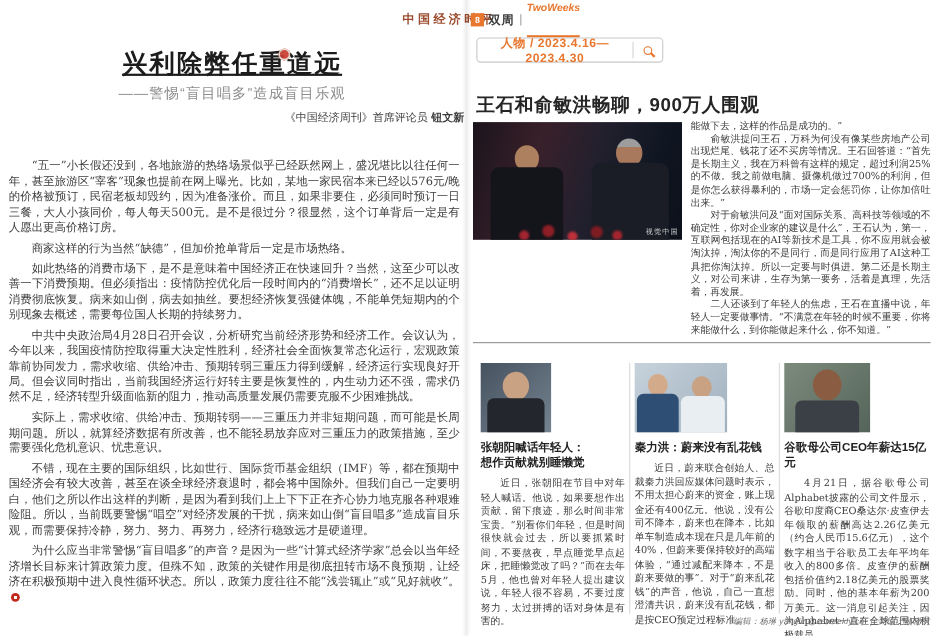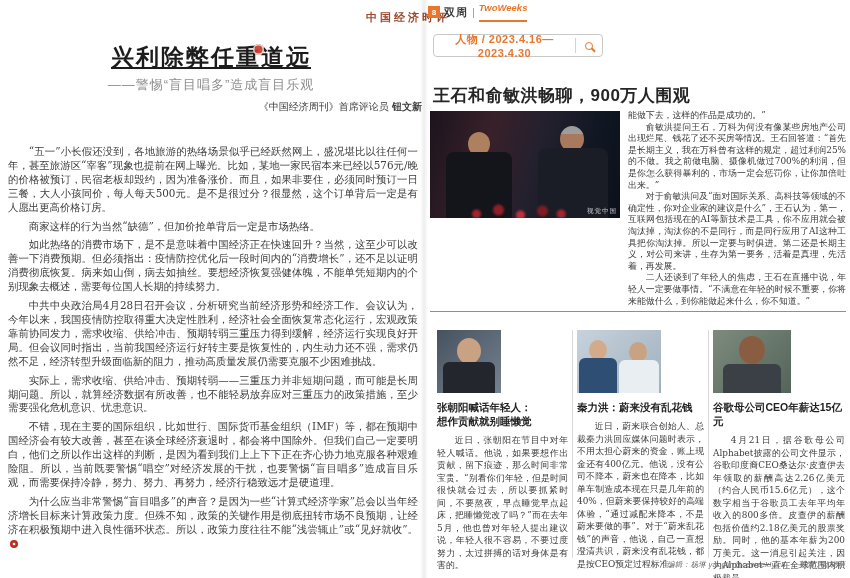--- a/index.html
+++ b/index.html
@@ -34,21 +34,21 @@
 
   
   .right-page { position:absolute; left:428px; top:0; width:422px; height:578px; }
 
   .masthead { position:absolute; top:2px; left:0; display:flex; align-items:center; gap:4px; }
   .mh-badge { width:12px; height:12px; background:#e8762c; color:#fff; font-size:8px;
               font-weight:bold; display:flex; align-items:center; justify-content:center; }
   .mh-cn { font-size:11px; font-weight:bold; color:#3a3a3a; letter-spacing:1px; }
   .mh-bar { font-size:11px; color:#9a9a9a; }
   .mh-en { font-size:9.5px; font-weight:bold; color:#e8762c; font-style:italic;
-           border-bottom:2px solid #e8762c; padding-bottom:7px; }
+           border-bottom:2px solid #e8762c; padding-bottom:19px; }
 
   .filter-box { position:absolute; top:34px; left:5px; width:170px; height:23px;
                 border:1px solid #c9c9c9; border-radius:4px; display:flex; align-items:center;
                 background:#fff; cursor:pointer; }
   .filter-label { flex:1; text-align:center; color:#e8762c; font-size:11px; font-weight:bold;
                   letter-spacing:.5px; }
   .filter-sep { width:1px; height:15px; background:#d4d4d4; }
   .mag-btn { width:26px; height:100%; display:flex; align-items:center; justify-content:center; }
   .mag { width:8px; height:8px; border:1.6px solid #e8762c; border-radius:50%; position:relative; }
   .mag::after { content:""; position:absolute; width:5px; height:1.6px; background:#e8762c;
@@ -130,21 +130,21 @@
     <div class="lp-byline">
       <span>《中国经济周刊》首席评论员</span>
       <b>钮文新</b>
     </div>
     <div class="lp-body">
       <p>“五一”小长假还没到，各地旅游的热络场景似乎已经跃然网上，盛况堪比以往任何一年，甚至旅游区“宰客”现象也提前在网上曝光。比如，某地一家民宿本来已经以576元/晚的价格被预订，民宿老板却毁约，因为准备涨价。而且，如果非要住，必须同时预订一日三餐，大人小孩同价，每人每天500元。是不是很过分？很显然，这个订单背后一定是有人愿出更高价格订房。</p>
       <p>商家这样的行为当然“缺德”，但加价抢单背后一定是市场热络。</p>
       <p>如此热络的消费市场下，是不是意味着中国经济正在快速回升？当然，这至少可以改善一下消费预期。但必须指出：疫情防控优化后一段时间内的“消费增长”，还不足以证明消费彻底恢复。病来如山倒，病去如抽丝。要想经济恢复强健体魄，不能单凭短期内的个别现象去概述，需要每位国人长期的持续努力。</p>
       <p>中共中央政治局4月28日召开会议，分析研究当前经济形势和经济工作。会议认为，今年以来，我国疫情防控取得重大决定性胜利，经济社会全面恢复常态化运行，宏观政策靠前协同发力，需求收缩、供给冲击、预期转弱三重压力得到缓解，经济运行实现良好开局。但会议同时指出，当前我国经济运行好转主要是恢复性的，内生动力还不强，需求仍然不足，经济转型升级面临新的阻力，推动高质量发展仍需要克服不少困难挑战。</p>
       <p>实际上，需求收缩、供给冲击、预期转弱——三重压力并非短期问题，而可能是长周期问题。所以，就算经济数据有所改善，也不能轻易放弃应对三重压力的政策措施，至少需要强化危机意识、忧患意识。</p>
-      <p>不错，现在主要的国际组织，比如世行、国际货币基金组织（IMF）等，都在预期中国经济会有较大改善，甚至在谈全球经济衰退时，都会将中国除外。但我们自己一定要明白，他们之所以作出这样的判断，是因为看到我们上上下下正在齐心协力地克服各种艰难险阻。所以，当前既要警惕“唱空”对经济发展的干扰，也要警惕“盲目唱多”造成盲目乐观，而需要保持冷静，努力、努力、再努力，经济行稳致远才是硬道理。</p>
+      <p>不错，现在主要的国际组织，比如世行、国际货币基金组织（IMF）等，都在预期中国经济会有较大改善，甚至在谈全球经济衰退时，都会将中国除外。但我们自己一定要明白，他们之所以作出这样的判断，是因为看到我们上上下下正在齐心协力地克服各种艰难险阻。所以，当前既要警惕“唱空”对经济发展的干扰，病来如山倒“盲目唱多”造成盲目乐观，而需要保持冷静，努力、努力、再努力，经济行稳致远才是硬道理。</p>
       <p><span>为什么应当非常警惕“盲目唱多”的声音？是因为一些“计算式经济学家”总会以当年经济增长目标来计算政策力度。但殊不知，政策的关键作用是彻底扭转市场不良预期，让经济在积极预期中进入良性循环状态。所以，政策力度往往不能“浅尝辄止”或“见好就收”。</span><span class="end-mark"></span></p>
     </div>
   </div>
 
   <div class="gutter"></div>
 
   <div class="right-page">
 
     <div class="masthead">
       <span class="mh-badge">8</span>

